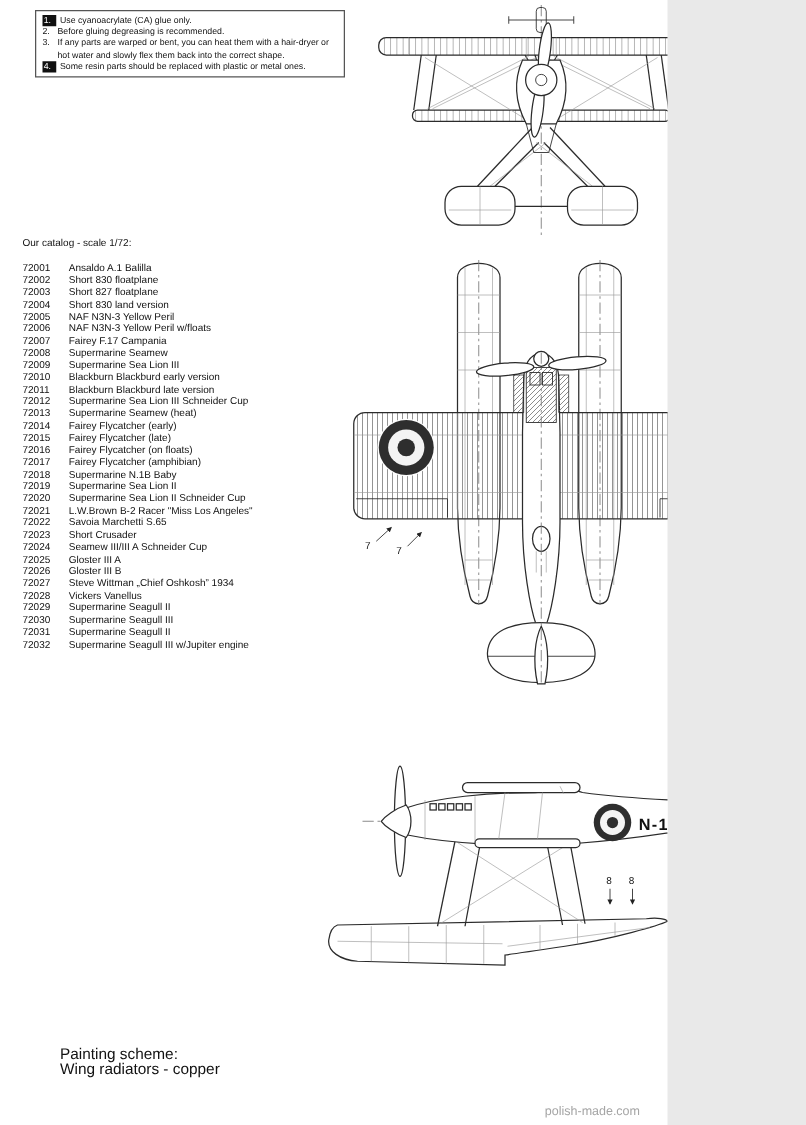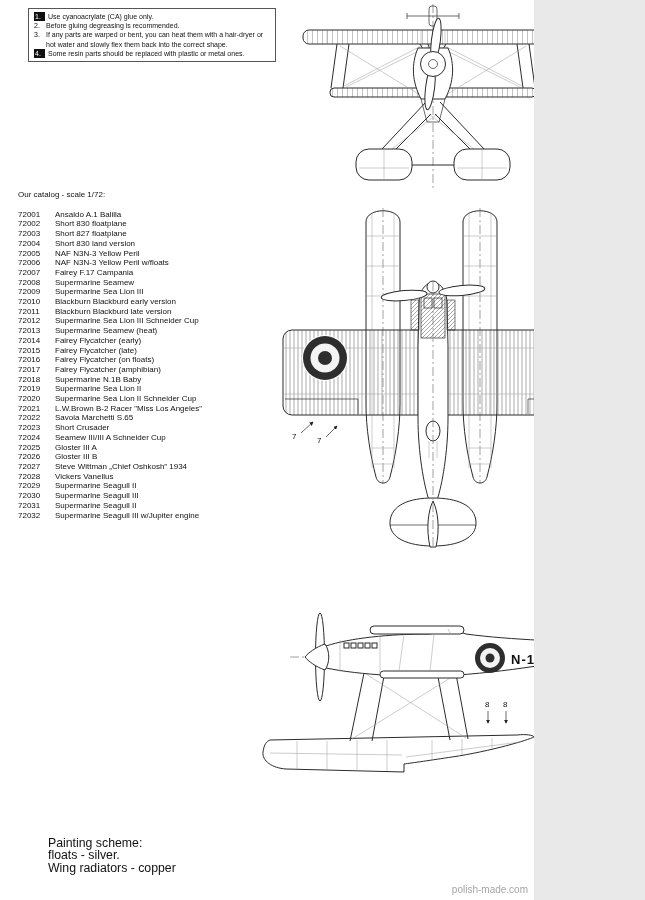--- a/index.html
+++ b/index.html
@@ -13,21 +13,21 @@
   .num-dark{background:#101010;color:#fff;padding:0 1px;}
   .itext{flex:1;}
   
   .catalog{position:absolute;left:18px;top:190px;font-size:8px;line-height:9.7px;}
   .cat-heading{margin:0 0 10px 0;}
   .cat-row{white-space:nowrap;}
   .cat-code{display:inline-block;width:37px;}
   
   .painting{position:absolute;left:48px;top:821px;font-size:12.3px;line-height:12.3px;margin-top:16px;}
   
-  .watermark{position:absolute;right:6px;top:884px;font-size:10px;color:#a5a5a5;padding-left:47px;}
+  .watermark{position:absolute;right:22px;top:884px;font-size:10px;color:#a5a5a5;padding-left:47px;}
   
   svg.draw{position:absolute;overflow:visible;}
   .ln{stroke:#2b2b2b;stroke-width:1;fill:none;}
   .ln7{stroke:#2b2b2b;stroke-width:.7;fill:none;}
   .thin{stroke:#999;stroke-width:.5;fill:none;}
   .cl{stroke:#7a7a7a;stroke-width:.7;fill:none;stroke-dasharray:9 3 2 3;}
   .wfill{fill:#fff;stroke:#2b2b2b;stroke-width:1;}
   .dark{fill:#2e2e2e;}
   .lite{fill:#f4f4f4;}
   text{font-family:"Liberation Sans",sans-serif;fill:#111;}
@@ -375,21 +375,20 @@
     <rect x="27" y="27" width="6" height="54" fill="#262626"></rect>
     <text class="rudtxt" transform="translate(25.5,78) rotate(-90)">N-195</text>
   </svg>
 
   <div class="painting">
 
       <div class="paint-line">Painting scheme:</div>
 
 
 
-      <div class="paint-line">floats - silver.</div>
 
 
       <div class="paint-line">Wing radiators - copper</div>
     </div>
 
   <div class="watermark">polish-made.com</div>
 
 </div>
 
 </body></html>

